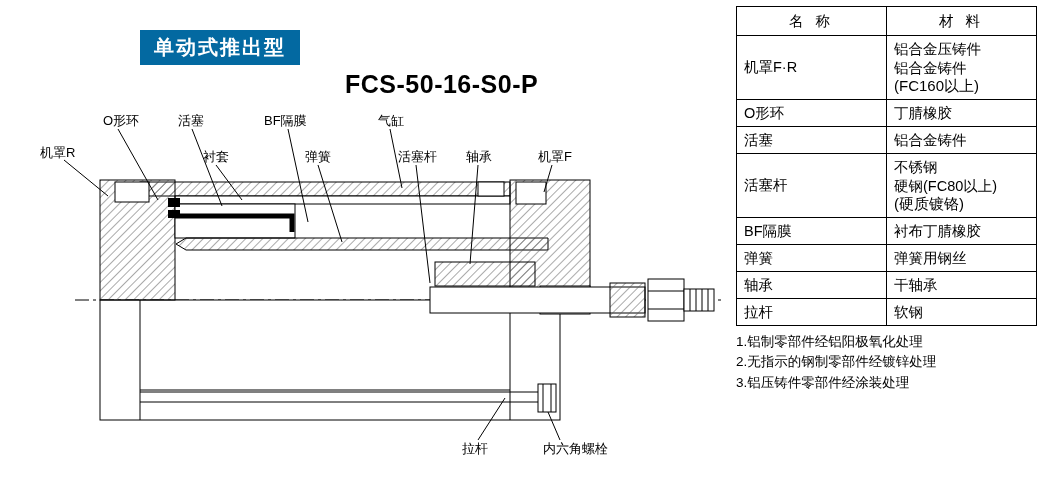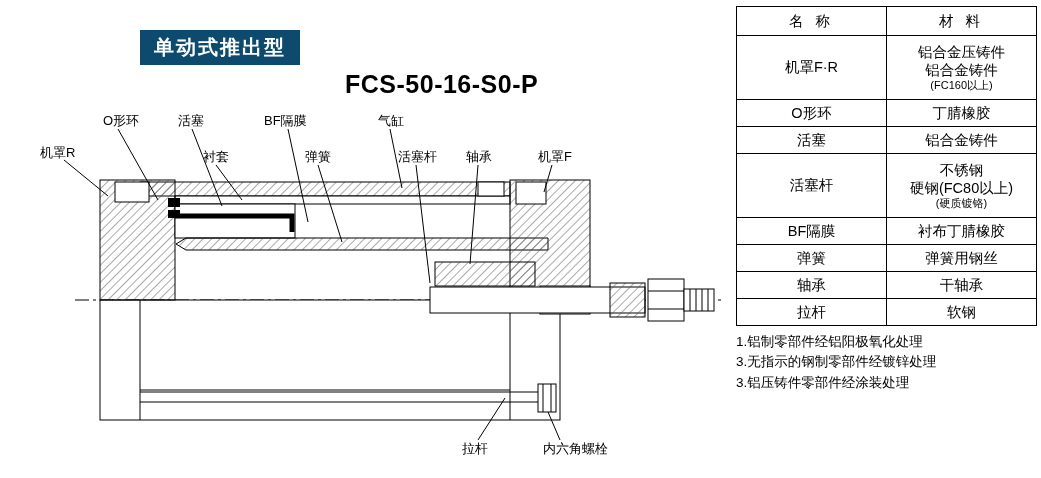--- a/index.html
+++ b/index.html
@@ -1,35 +1,35 @@
 <!DOCTYPE html>
 <html><head>
 <meta charset="utf-8">
 <style>
   html,body{margin:0;padding:0;background:#fff;}
   .page{position:relative;width:1041px;height:478px;background:#fff;overflow:hidden;
         font-family:"Liberation Sans","DejaVu Sans",sans-serif;color:#000;}
   
-  .badge{position:absolute;left:140px;top:30px;background:#0c4a6e;color:#fff;
+  .badge{position:absolute;left:140px;top:30px;background:#0369a1;color:#fff;
          font-size:20px;font-weight:bold;padding:4px 14px;letter-spacing:2px;}
   .model{position:absolute;left:345px;top:30px;font-size:25px;font-weight:bold;letter-spacing:.5px;margin-top:40px;}
   
   svg.diagram{position:absolute;left:0;top:0;}
   svg text{font-family:"Liberation Sans","DejaVu Sans",sans-serif;font-size:13px;fill:#000;}
   
   .materials{position:absolute;left:736px;top:6px;width:302px;}
   .materials-title{font-weight:bold;font-size:15px;margin:0 0 5px 0;}
   table.mt{border-collapse:collapse;width:301px;table-layout:fixed;}
-  table.mt th,table.mt td{border:1px solid #000;font-size:14.5px;padding:2px 7px;vertical-align:middle;text-align:center;}
+  table.mt th,table.mt td{border:1px solid #000;font-size:14.5px;padding:2px 7px;vertical-align:middle;}
   table.mt th{text-align:center;font-weight:normal;height:24px;letter-spacing:4px;}
   td.name{width:130px;}
   tr.r{height:27px;}
   tr.tall{height:64px;}
   .mat{white-space:pre-line;line-height:1.25;display:block;}
-  .subnote{display:block;font-size:11px;line-height:1.2;}
+  .subnote{display:block;font-size:15px;line-height:1.2;}
   .notes{margin-top:6px;font-size:13.5px;line-height:1.5;}
   .notes div{white-space:nowrap;}
 </style>
 </head>
 <body>
 
 <div class="page">
 
   <div class="badge">单动式推出型</div>
   <div class="model">FCS-50-16-S0-P</div>
@@ -178,18 +178,18 @@
         <td class="name">拉杆</td>
         <td>
               <span class="mat">软钢</span>
             </td>
       </tr>
     </tbody>
       </table>
 
     <div class="notes">
       <div>1.铝制零部件经铝阳极氧化处理</div>
-      <div>3.无指示的钢制零部件经镀锌处理</div>
+      <div>2.无指示的钢制零部件经镀锌处理</div>
       <div>3.铝压铸件零部件经涂装处理</div>
     </div>
   </div>
 
 </div>
 
 </body></html>

